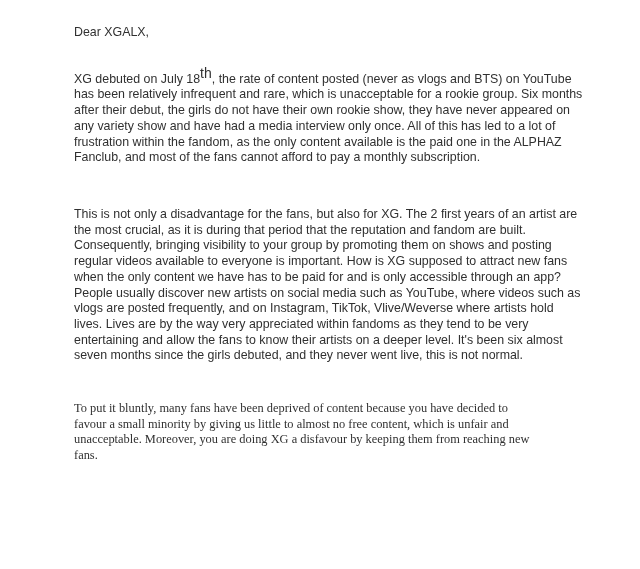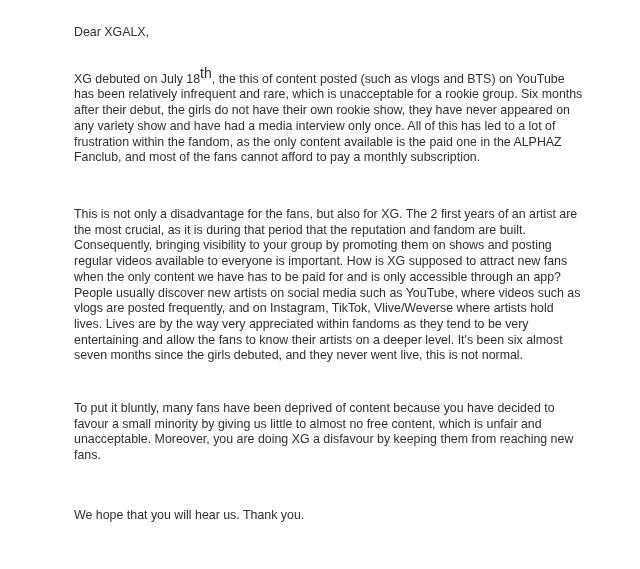--- a/index.html
+++ b/index.html
@@ -22,44 +22,43 @@
   .para {
     position: absolute;
     left: 74px;
     right: 40px;
     margin: 0;
     white-space: nowrap;
   }
   .salutation { top: 25px; }
   .p1 { top: 56px; }
   .p2 { top: 207px; }
-  .p3 { top: 401px; }
+  .p3 { top: 401px; font-family: Liberation Serif, serif; }
   .closing { top: 508px; }
   sup.ordinal {
     font-size: 14px;
     line-height: 0;
     vertical-align: super;
   }
 </style>
 </head>
 <body>
 
 <div class="page">
 
   <p class="para salutation">Dear XGALX,</p>
 
   <p class="para p1">
     <br>
-    <span>XG debuted on July 18</span><sup class="ordinal">th</sup><span>, the this of content posted (such as vlogs and BTS) on YouTube</span><br>
+    <span>XG debuted on July 18</span><sup class="ordinal">th</sup><span>, the rate of content posted (never as vlogs and BTS) on YouTube</span><br>
     <span>has been relatively infrequent and rare, which is unacceptable for a rookie group. Six months<br>after their debut, the girls do not have their own rookie show, they have never appeared on<br>any variety show and have had a media interview only once. All of this has led to a lot of<br>frustration within the fandom, as the only content available is the paid one in the ALPHAZ<br>Fanclub, and most of the fans cannot afford to pay a monthly subscription.</span>
   </p>
 
   <p class="para p2">
     <span>This is not only a disadvantage for the fans, but also for XG. The 2 first years of an artist are<br>the most crucial, as it is during that period that the reputation and fandom are built.<br>Consequently, bringing visibility to your group by promoting them on shows and posting<br>regular videos available to everyone is important. How is XG supposed to attract new fans<br>when the only content we have has to be paid for and is only accessible through an app?<br>People usually discover new artists on social media such as YouTube, where videos such as<br>vlogs are posted frequently, and on Instagram, TikTok, Vlive/Weverse where artists hold<br>lives. Lives are by the way very appreciated within fandoms as they tend to be very<br>entertaining and allow the fans to know their artists on a deeper level. It's been six almost<br>seven months since the girls debuted, and they never went live, this is not normal.</span>
   </p>
 
   <p class="para p3">
     <span>To put it bluntly, many fans have been deprived of content because you have decided to<br>favour a small minority by giving us little to almost no free content, which is unfair and<br>unacceptable. Moreover, you are doing XG a disfavour by keeping them from reaching new<br>fans.</span>
   </p>
 
-  <p class="para closing">We hope that you will hear us. Thank you.</p>
 
 </div>
 
 </body></html>

